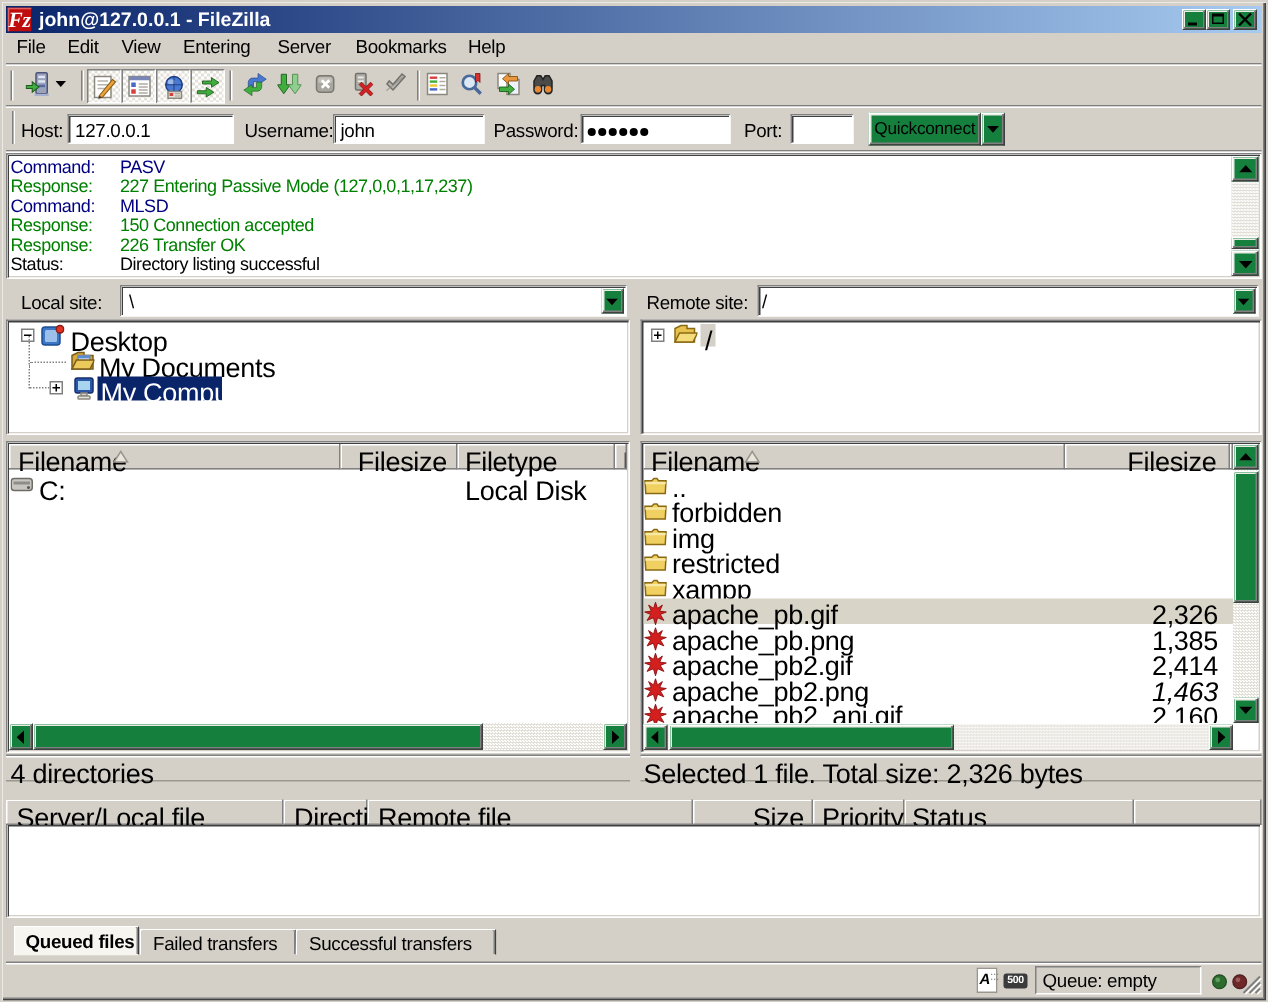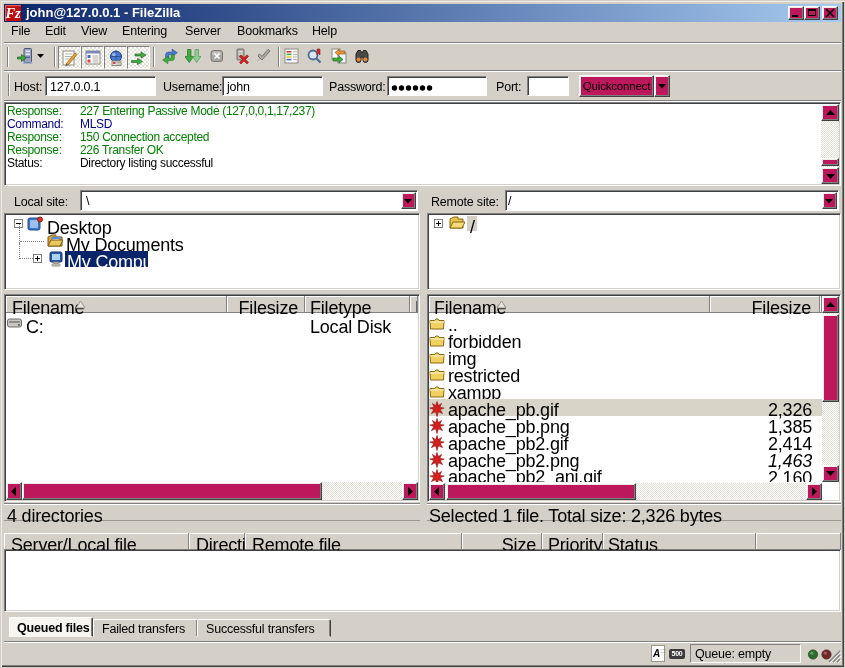--- a/index.html
+++ b/index.html
@@ -1,20 +1,20 @@
 <!DOCTYPE html>
 <html><head><meta charset="utf-8">
 <style>
 * { margin:0; padding:0; box-sizing:border-box; }
 html,body { width:845px; height:668px; overflow:hidden; }
 body { font-family:"Liberation Sans", sans-serif; font-size:12.5px; letter-spacing:-0.2px; background:#d4d0c8; position:relative; color:#000; }
 .abs { position:absolute; }
 #ltree,#rtree,#llist,#rlist,#lhdr,#rhdr,#qhdr,#stat1,#stat2 { font-size:18px; }
 .sunken { border:1px solid; border-color:#808080 #fff #fff #808080; box-shadow:inset 1px 1px 0 #404040, inset -1px -1px 0 #d4d0c8; background:#fff; }
-.raised { background:#be185d; border:1px solid; border-color:#fff #404040 #404040 #fff; box-shadow:inset -1px -1px 0 #808080, inset 1px 1px 0 #ecebe5; }
+.raised { background:#15803d; border:1px solid; border-color:#fff #404040 #404040 #fff; box-shadow:inset -1px -1px 0 #808080, inset 1px 1px 0 #ecebe5; }
 .field { border:1px solid; border-color:#808080 #fff #fff #808080; box-shadow:inset 1px 1px 0 #404040; background:#fff; }
 .hdrcell { background:#d4d0c8; border-right:1px solid #808080; border-bottom:1px solid #808080; box-shadow:inset 1px 1px 0 #fff, inset -1px 0 0 #d4d0c8; }
 svg { display:block; }
 </style></head>
 <body>
 
 <div class="abs" style="left:0;top:0;width:845px;height:668px;border:1px solid #d4d0c8;box-shadow:inset 1px 1px 0 #eceae4, inset -1px -1px 0 #404040, inset -2px -2px 0 #808080;"></div>
 
 <div class="abs" style="left:4px;top:4px;width:837px;height:18px;background:linear-gradient(to right,#0a246a,#a6caf0);"></div>
 <div class="abs" id="fzicon" style="left:5px;top:5px;width:16px;height:16px;">
@@ -182,20 +182,21 @@
 <div class="abs field" style="left:527px;top:76px;width:42px;height:20px;"></div>
 <div class="abs raised" style="left:579px;top:75px;width:75px;height:22px;text-align:center;line-height:20px;font-size:11.5px;">Quickconnect</div>
 <div class="abs raised" style="left:654px;top:75px;width:16px;height:22px;"></div>
 <svg class="abs" style="left:658px;top:84px;" width="9" height="5" viewBox="0 0 9 5">
     <path d="M0 0 h8 l-4 4.5 z" fill="#000"></path>
   </svg>
 <div class="abs" style="left:4px;top:100px;width:837px;height:2px;border-top:1px solid #808080;border-bottom:1px solid #fff;"></div>
 
 <div class="abs sunken" style="left:4px;top:102px;width:837px;height:84px;"></div>
 <div id="log" class="abs" style="left:7px;top:105px;width:812px;line-height:13px;font-size:12px;letter-spacing:-0.3px;">
+<div style="color:#000080;"><span style="display:inline-block;width:73px;">Command:</span>PASV</div>
 <div style="color:#008000;"><span style="display:inline-block;width:73px;">Response:</span>227 Entering Passive Mode (127,0,0,1,17,237)</div>
 <div style="color:#000080;"><span style="display:inline-block;width:73px;">Command:</span>MLSD</div>
 <div style="color:#008000;"><span style="display:inline-block;width:73px;">Response:</span>150 Connection accepted</div>
 <div style="color:#008000;"><span style="display:inline-block;width:73px;">Response:</span>226 Transfer OK</div>
 <div style="color:#000;"><span style="display:inline-block;width:73px;">Status:</span>Directory listing successful</div>
 </div>
 
 <div class="abs" id="logsb" style="left:821px;top:104px;width:18px;height:80px;background-color:#f1efe8;background-image:repeating-conic-gradient(#ffffff 0 25%, #e2dfd6 0 50%);background-size:2px 2px;">
   <div class="abs raised" style="left:0;top:0;width:18px;height:17px;"></div>
   <svg class="abs" style="left:5px;top:6px;" width="9" height="5" viewBox="0 0 9 5">

